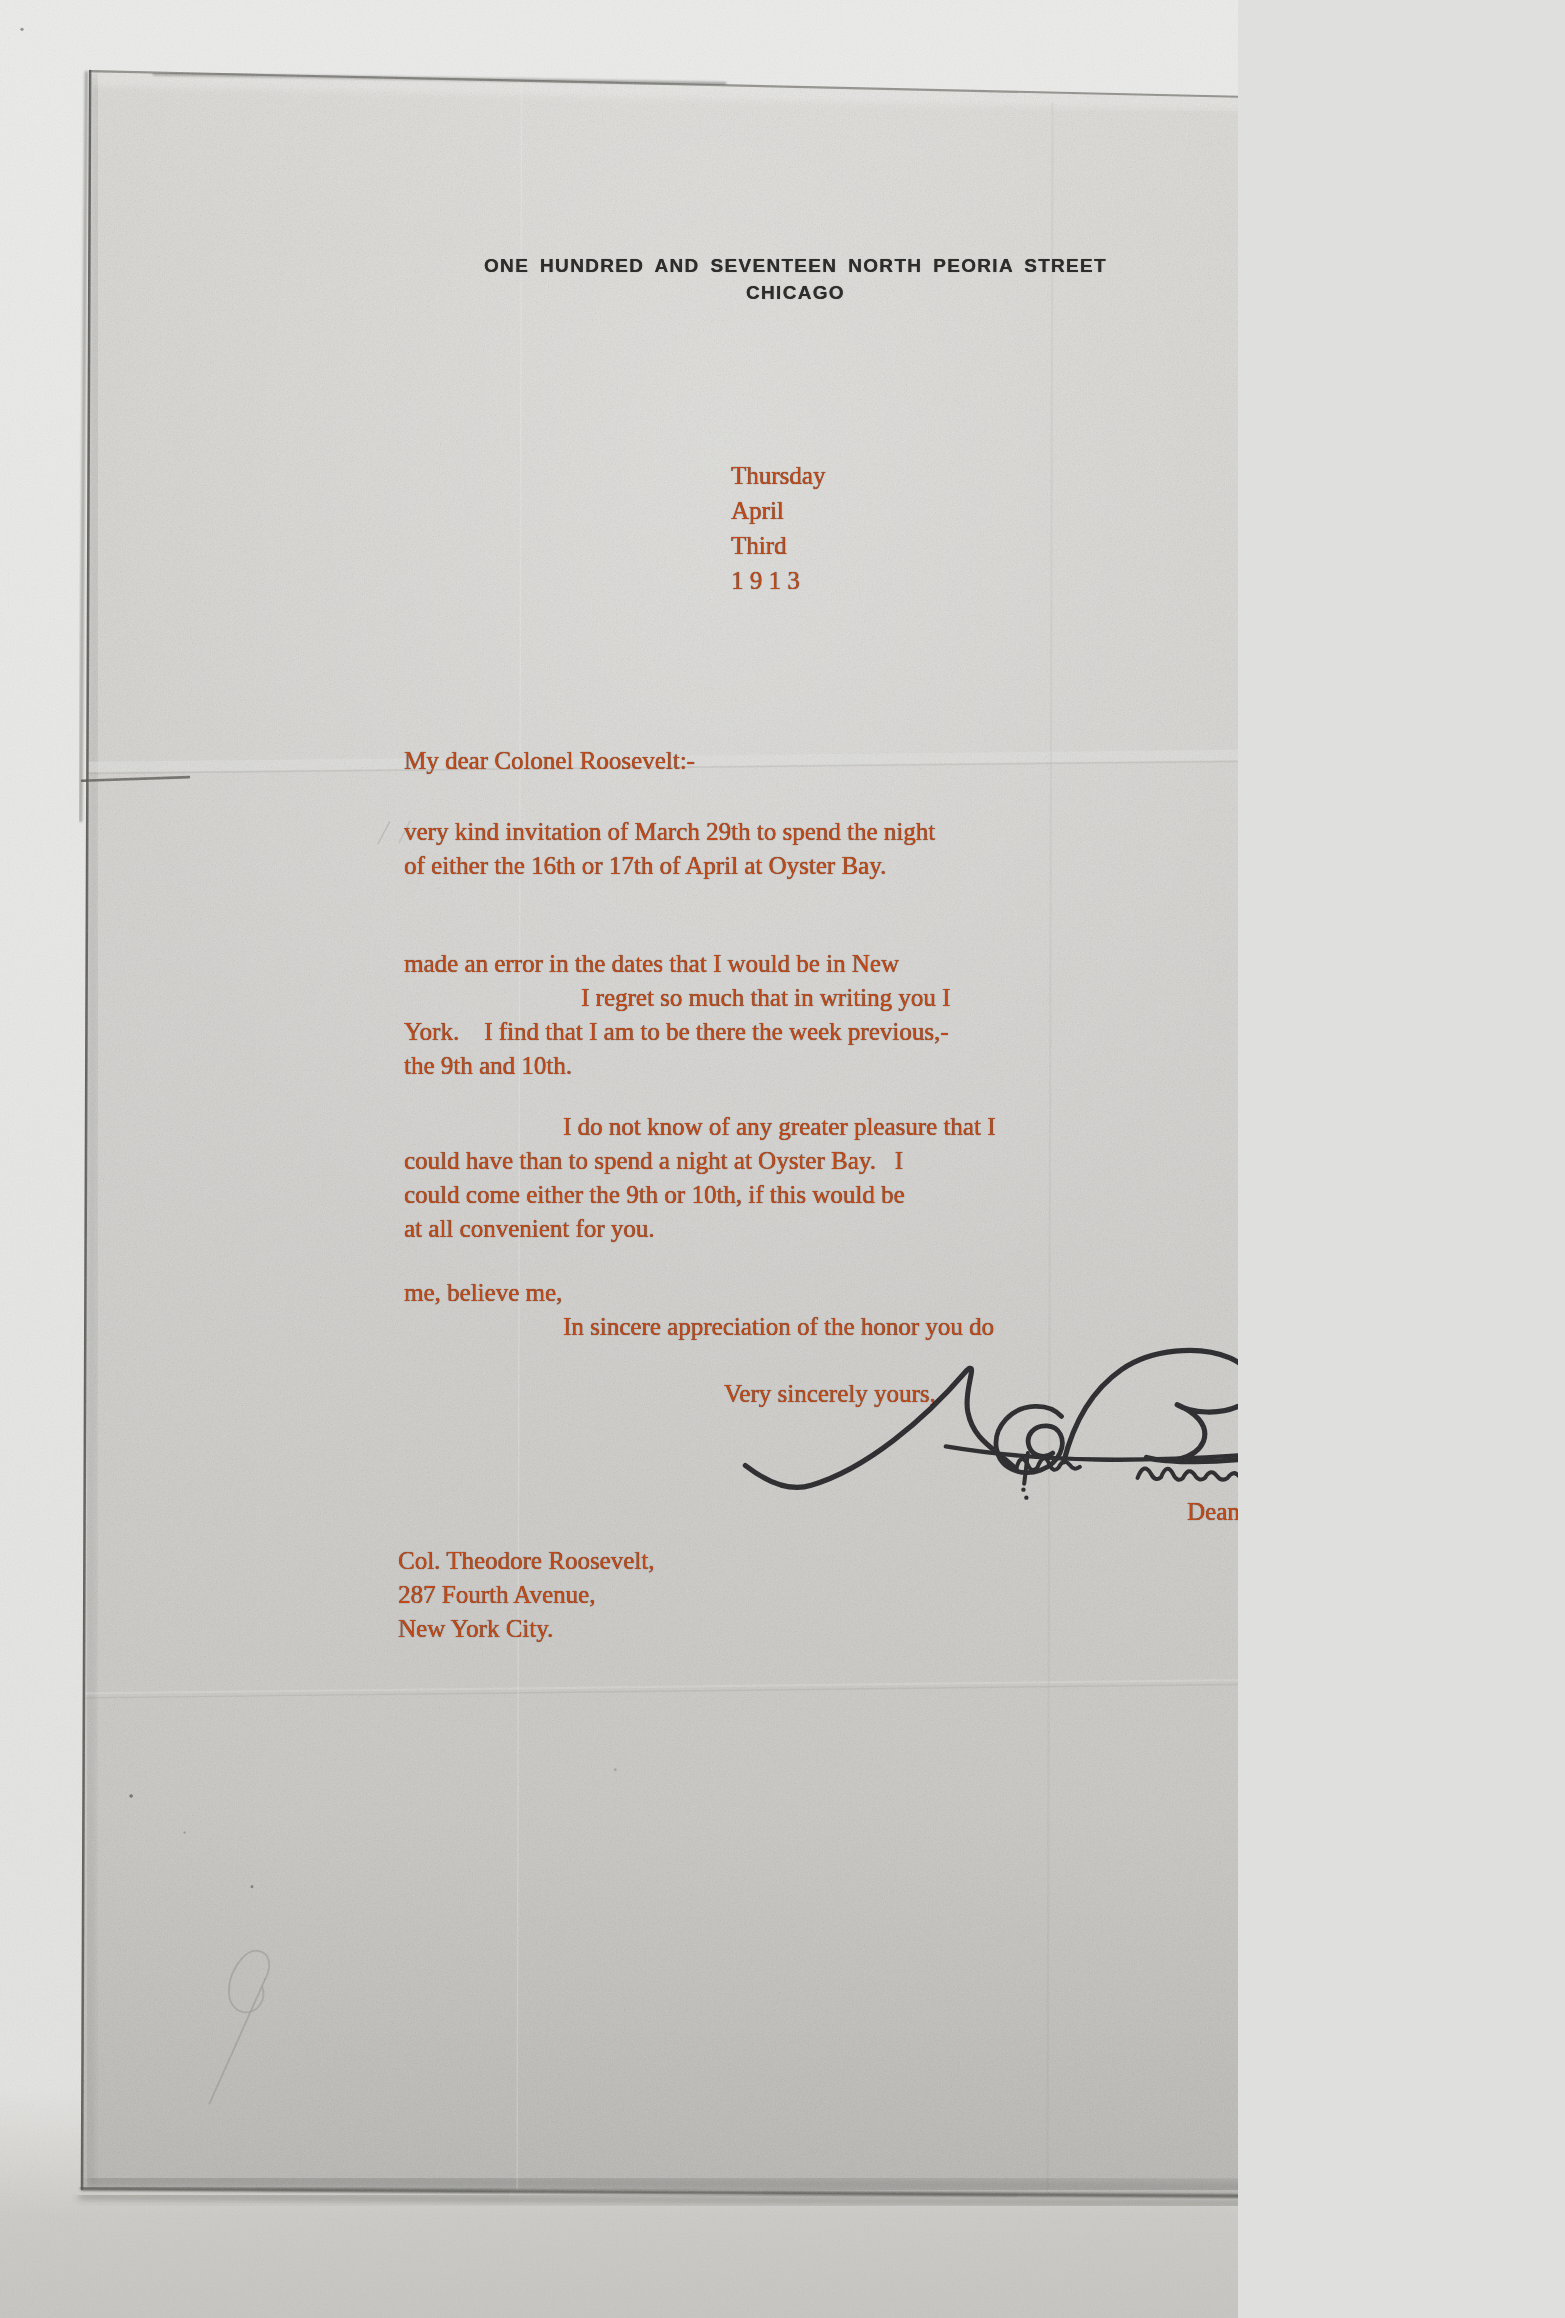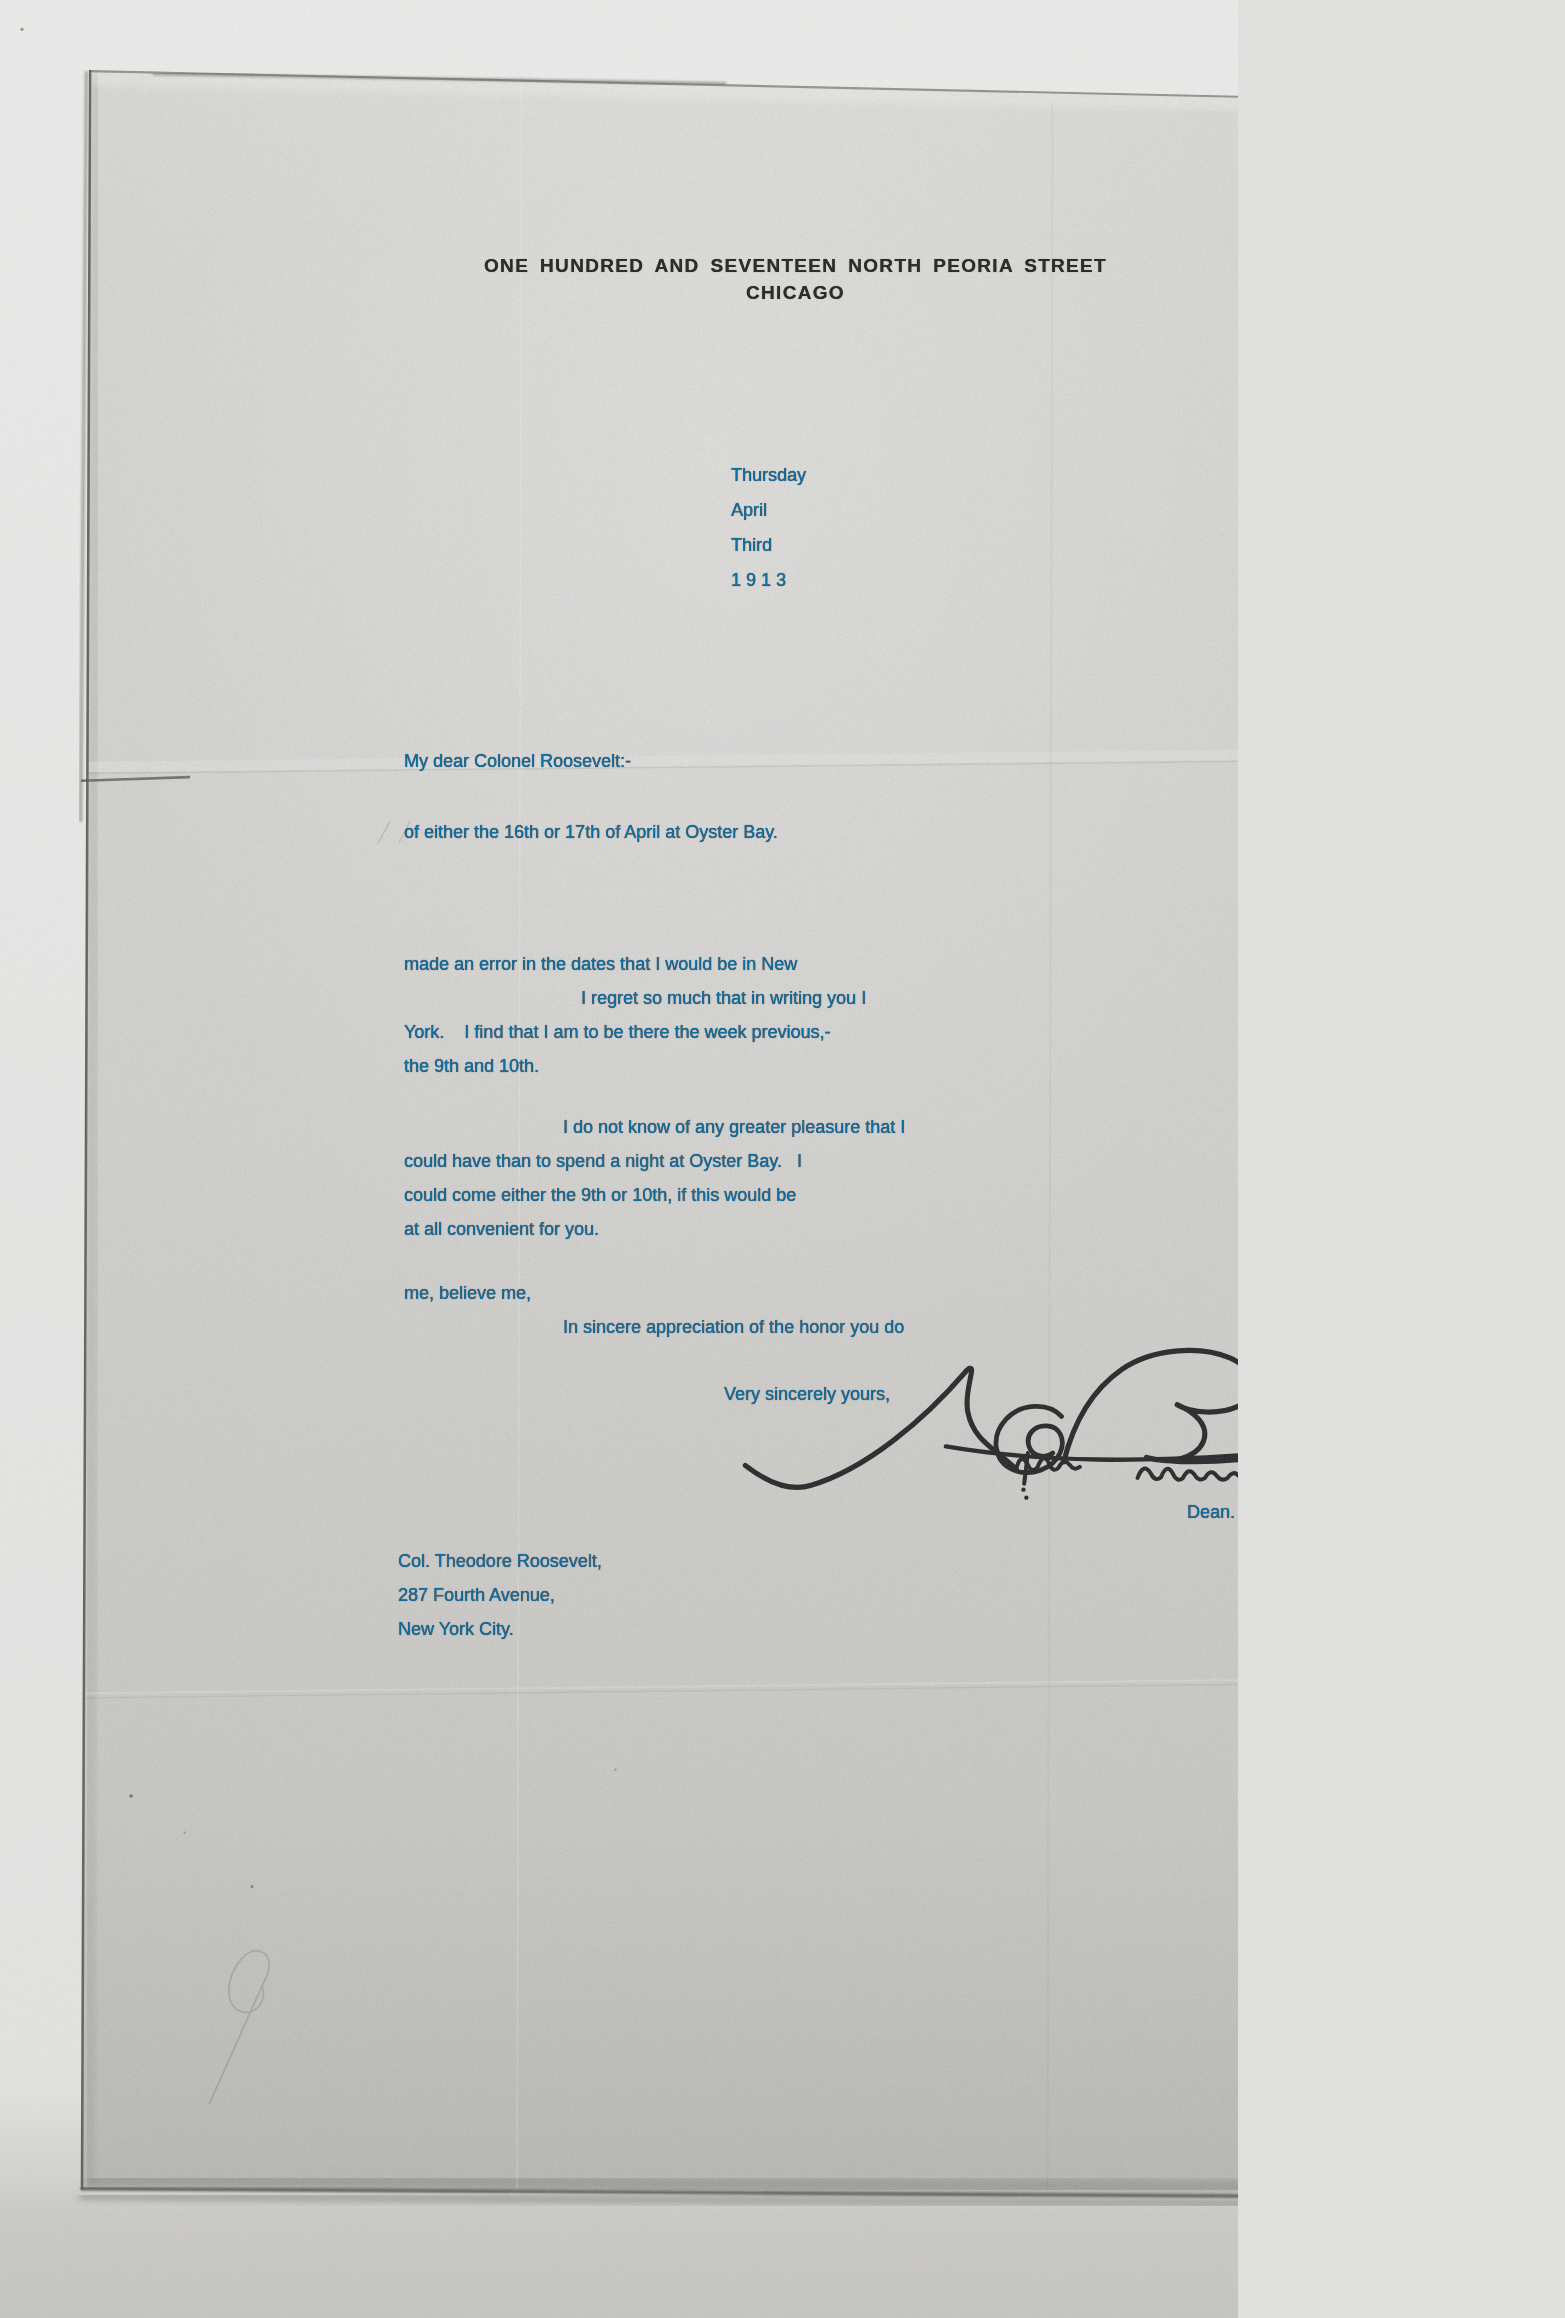--- a/index.html
+++ b/index.html
@@ -1,22 +1,22 @@
 <!DOCTYPE html>
 <html style="font-size:11.7px"><head>
 <meta charset="utf-8">
 <style>
   html,body{margin:0;padding:0;background:#dfe0de;}
   #stage{position:relative;width:1238px;height:2319px;overflow:hidden;
          font-family:"DejaVu Sans Mono",monospace;}
   #bg,#grain-top,#sig{position:absolute;left:0;top:0;}
   #bg{z-index:1;}
   .textlayer{position:absolute;left:0;top:0;width:1566px;height:2319px;z-index:3;}
-  .typed{position:absolute;font-family:Liberation Sans, sans-serif;
-         font-size:18px;line-height:34px;color:#0369a1;
+  .typed{position:absolute;font-family:Liberation Serif, serif;
+         font-size:25px;line-height:34px;color:#c2410c;
          text-shadow:0 0 0.8px rgba(42,41,39,.9),0.4px 0.4px 0.7px rgba(42,41,39,.4);
          white-space:pre;}
   .tline{white-space:pre;}
   .letterhead{position:absolute;left:356px;top:252px;width:879px;text-align:center;
               font-family:"Liberation Sans","DejaVu Sans",sans-serif;font-weight:700;
               font-size:19px;line-height:27px;letter-spacing:1.3px;word-spacing:4.4px;
               color:#232321;text-shadow:0 0 0.7px rgba(28,28,26,.9);}
   .dateblock{left:731px;top:458px;line-height:35px;}
   .salutation{left:404px;top:744px;}
   .para{left:404px;}
@@ -122,21 +122,21 @@
 
     <div class="letterhead">
       <div>ONE HUNDRED AND SEVENTEEN NORTH PEORIA STREET</div>
       <div>CHICAGO</div>
     </div>
 
     <div class="typed dateblock"><div class="tline">Thursday</div><div class="tline">April</div><div class="tline">Third</div><div class="tline">1 9 1 3</div></div>
 
     <div class="typed salutation">My dear Colonel Roosevelt:-</div>
 
-    <div class="typed para p1"><div class="tline">of either the 16th or 17th of April at Oyster Bay.</div></div>
+    <div class="typed para p1"><div class="tline">very kind invitation of March 29th to spend the night</div><div class="tline">of either the 16th or 17th of April at Oyster Bay.</div></div>
     <div class="typed para p2"><div class="tline">made an error in the dates that I would be in New</div><div class="tline" style="padding-left: 177px;">I regret so much that in writing you I</div><div class="tline">York.    I find that I am to be there the week previous,-</div><div class="tline">the 9th and 10th.</div></div>
     <div class="typed para p3"><div class="tline" style="padding-left: 159px;">I do not know of any greater pleasure that I</div><div class="tline">could have than to spend a night at Oyster Bay.   I</div><div class="tline">could come either the 9th or 10th, if this would be</div><div class="tline">at all convenient for you.</div></div>
     <div class="typed para p4"><div class="tline">me, believe me,</div><div class="tline" style="padding-left: 159px;">In sincere appreciation of the honor you do</div></div>
 
     <div class="typed closing">Very sincerely yours,</div>
 
     <div class="typed dean">Dean.</div>
 
     <div class="typed recipient"><div class="tline">Col. Theodore Roosevelt,</div><div class="tline">287 Fourth Avenue,</div><div class="tline">New York City.</div></div>
   </div>

